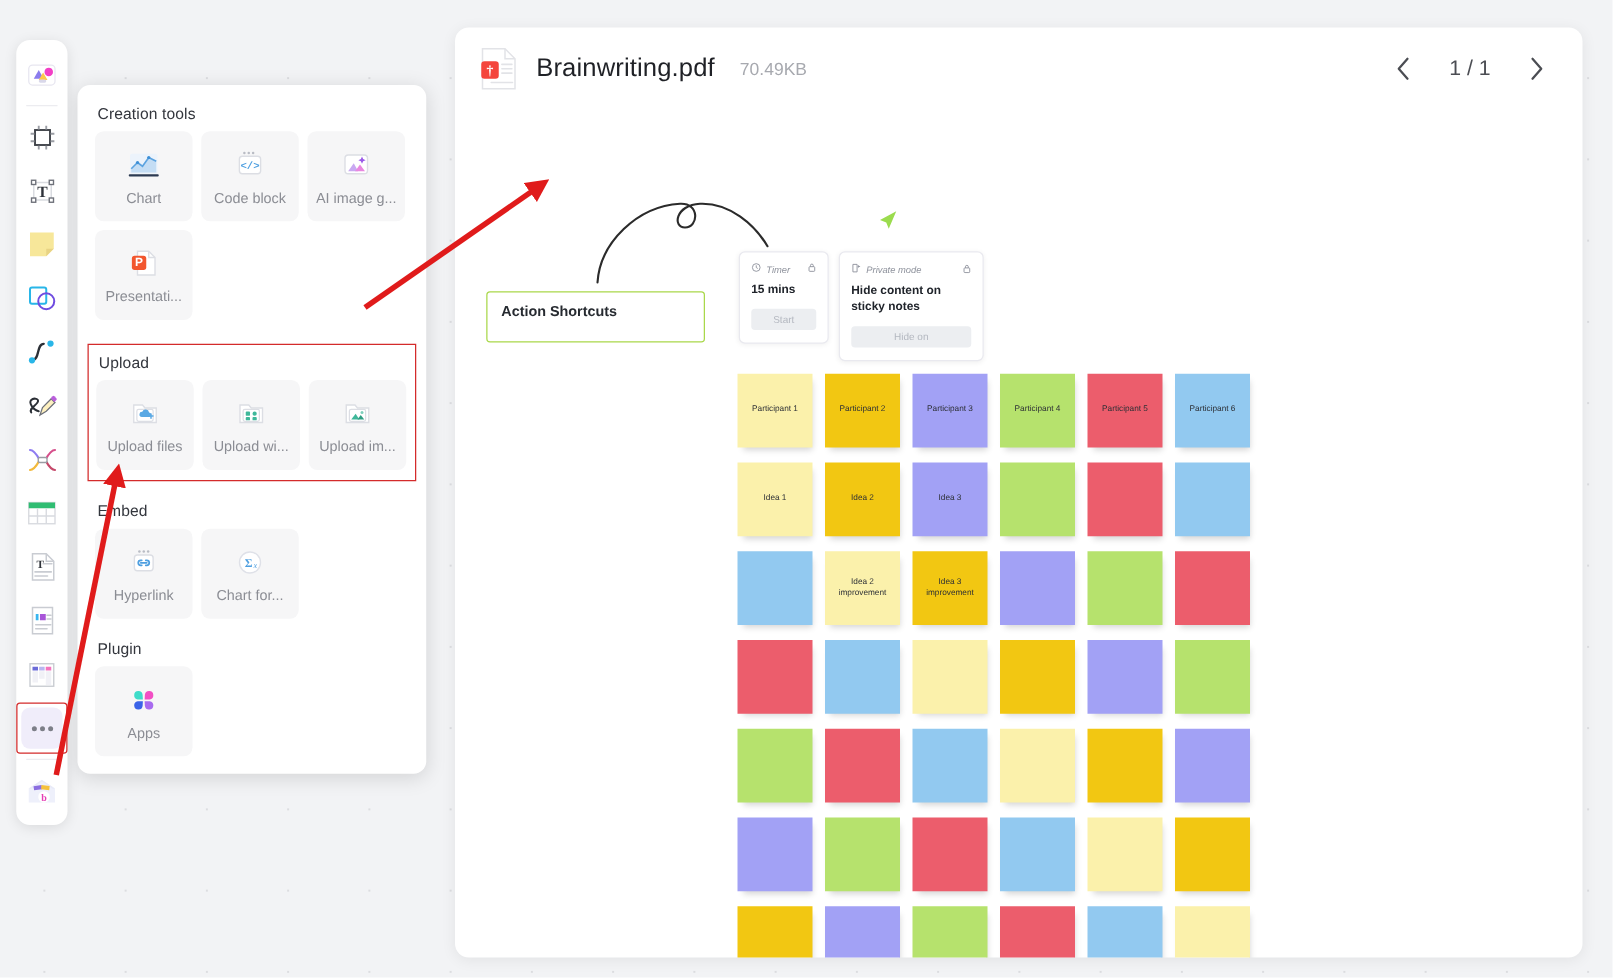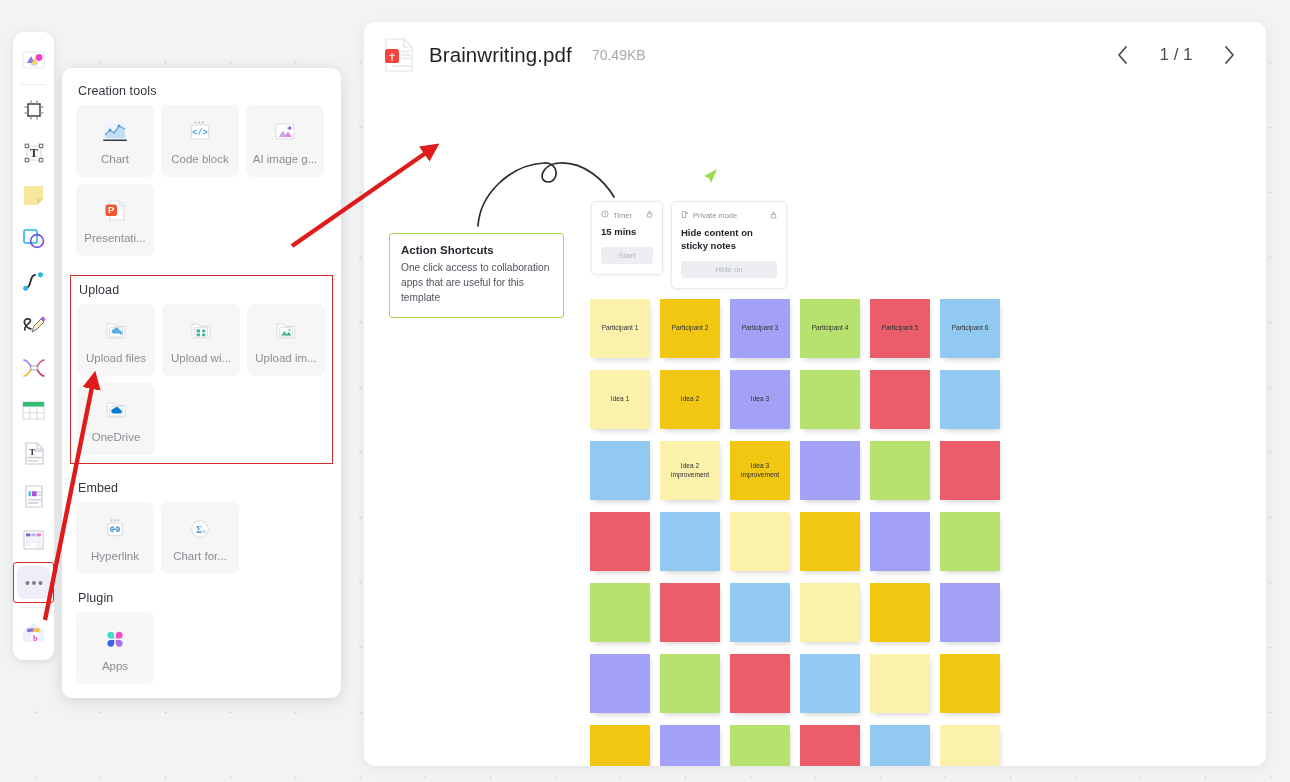--- a/index.html
+++ b/index.html
@@ -182,20 +182,21 @@
     border-radius: 5px;
     box-shadow: 0 1px 4px rgba(0,0,0,.06);
     padding: 8px 9px 10px 9px;
   }
   #timer-widget { left: 227px; top: 113px; width: 72px; }
   #private-widget { left: 307px; top: 113px; width: 116px; }
   .widget-head {
     display: flex; align-items: center;
     font-size: 7.5px; color: #8e929c;
     margin-bottom: 6px;
+    font-style: italic;
   }
   .widget-head .wh-label { margin-left: 4px; }
   .widget-head .wh-lock { margin-left: auto; }
   .widget-main {
     font-size: 9.5px; font-weight: bold; color: #20242b;
     line-height: 1.35;
     margin-bottom: 8px;
   }
   .widget-btn {
     background: #eceef1;
@@ -489,30 +490,20 @@
           <svg width="28" height="26" viewBox="0 0 28 26">
             <path d="M5 6h7l2 2.4h9V20H5z" fill="#fff" stroke="#dcdee4" stroke-width="1.1"></path>
             <rect x="7.5" y="9.4" width="13" height="9.6" rx="1.4" fill="#fff" stroke="#dcdee4" stroke-width="1"></rect>
             <path d="M9 17.6 L12.5 13 L15.5 17.6 Z" fill="#3fb89a"></path>
             <path d="M14 17.6 L16.6 14 L19.4 17.6 Z" fill="#2e9e82"></path>
             <circle cx="17.6" cy="12" r="1.2" fill="#7ccfbb"></circle>
           </svg>
         </span>
         <span class="tile-label">Upload im...</span>
       </div>
-      <div class="tile">
-        <span class="tile-icon">
-          <svg width="28" height="26" viewBox="0 0 28 26">
-            <path d="M5 6h7l2 2.4h9V20H5z" fill="#fff" stroke="#dcdee4" stroke-width="1.1"></path>
-            <rect x="7.5" y="9.4" width="13" height="9.6" rx="1.4" fill="#fff" stroke="#dcdee4" stroke-width="1"></rect>
-            <path d="M11.4 16.6a2.4 2.4 0 01.4-4.8 3.3 3.3 0 016.2.6 2.1 2.1 0 01-.4 4.2z" fill="#0d7ecf"></path>
-          </svg>
-        </span>
-        <span class="tile-label">OneDrive</span>
-      </div>
     </div>
   </div>
 
   <div class="section-gap"></div>
 
   <div>
     <div class="panel-section-title">Embed</div>
     <div class="tile-grid">
       <div class="tile">
         <span class="tile-icon">
@@ -600,21 +591,20 @@
     </span>
 
     <span id="green-flag">
       <svg width="22" height="22" viewBox="0 0 22 22">
         <path d="M18 3 L5 10 L10 12 L12 17 Z" fill="#9bdc4e"></path>
       </svg>
     </span>
 
     <div id="action-tooltip">
       <div class="tt-title">Action Shortcuts</div>
-      <div class="tt-body">One click access to collaboration apps that are useful for this template</div>
     </div>
 
     <div class="widget" id="timer-widget">
       <div class="widget-head">
         <span>
           <svg width="8" height="8" viewBox="0 0 12 12" fill="none" stroke="#8e929c" stroke-width="1.1">
             <circle cx="6" cy="6" r="4.6"></circle>
               <path d="M6 3.4V6l1.8 1.2"></path>
           </svg>
         </span>

